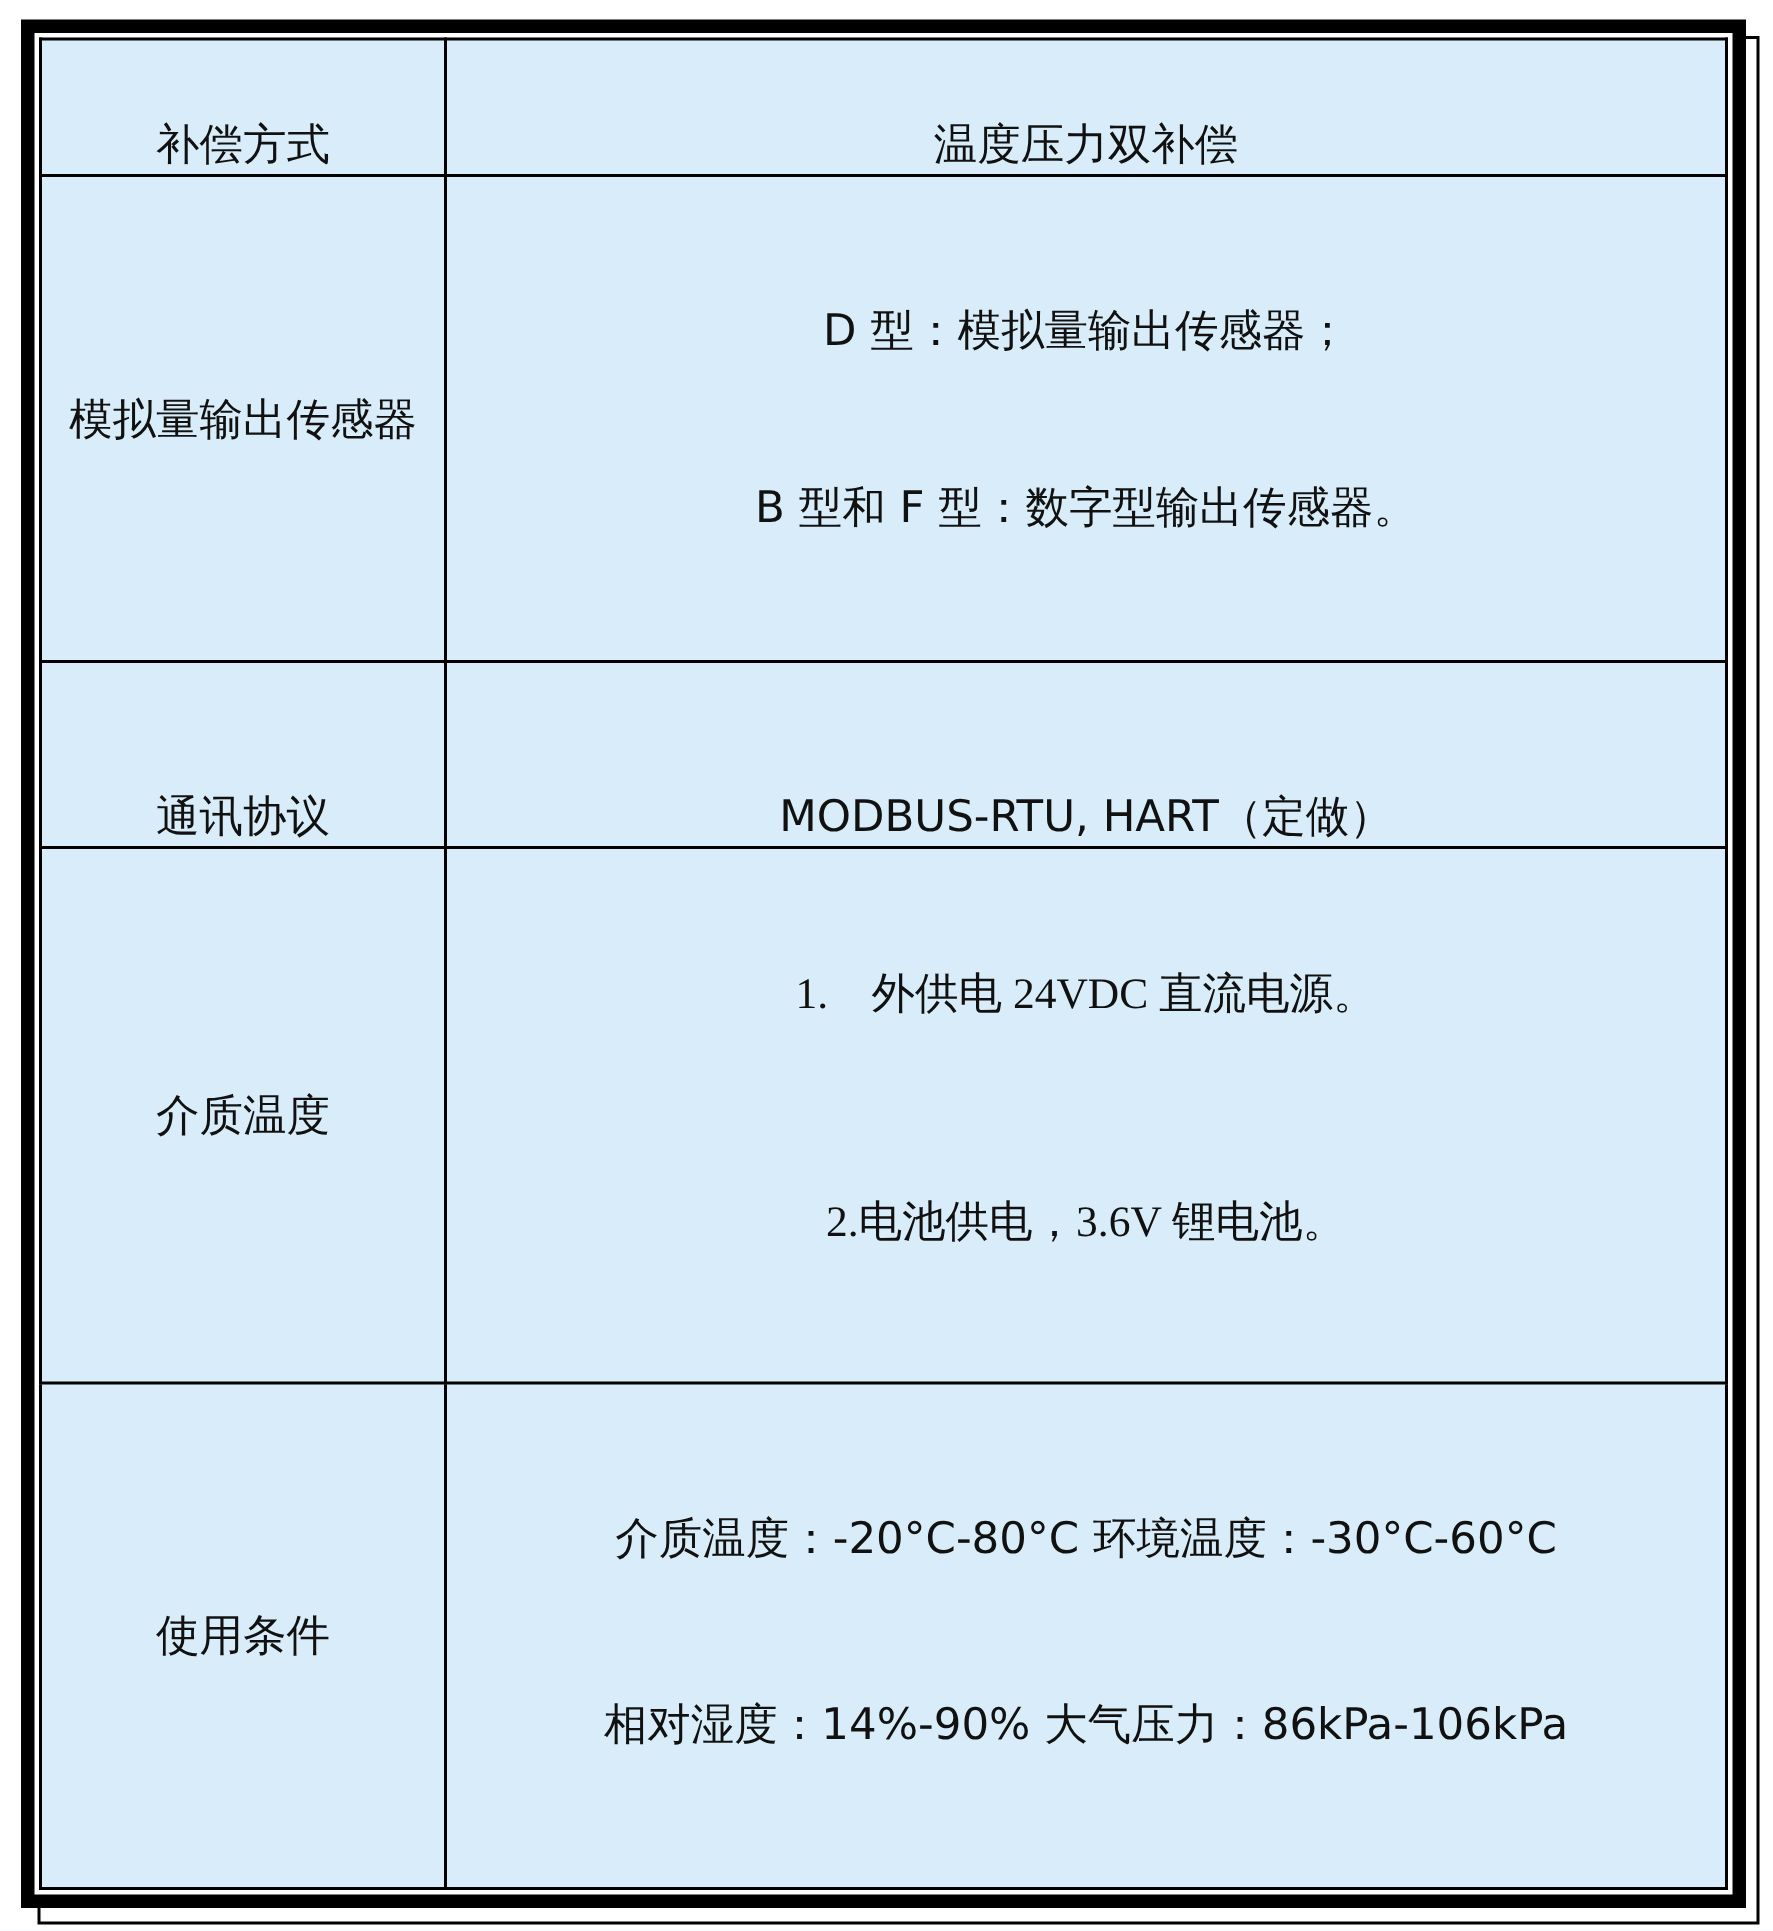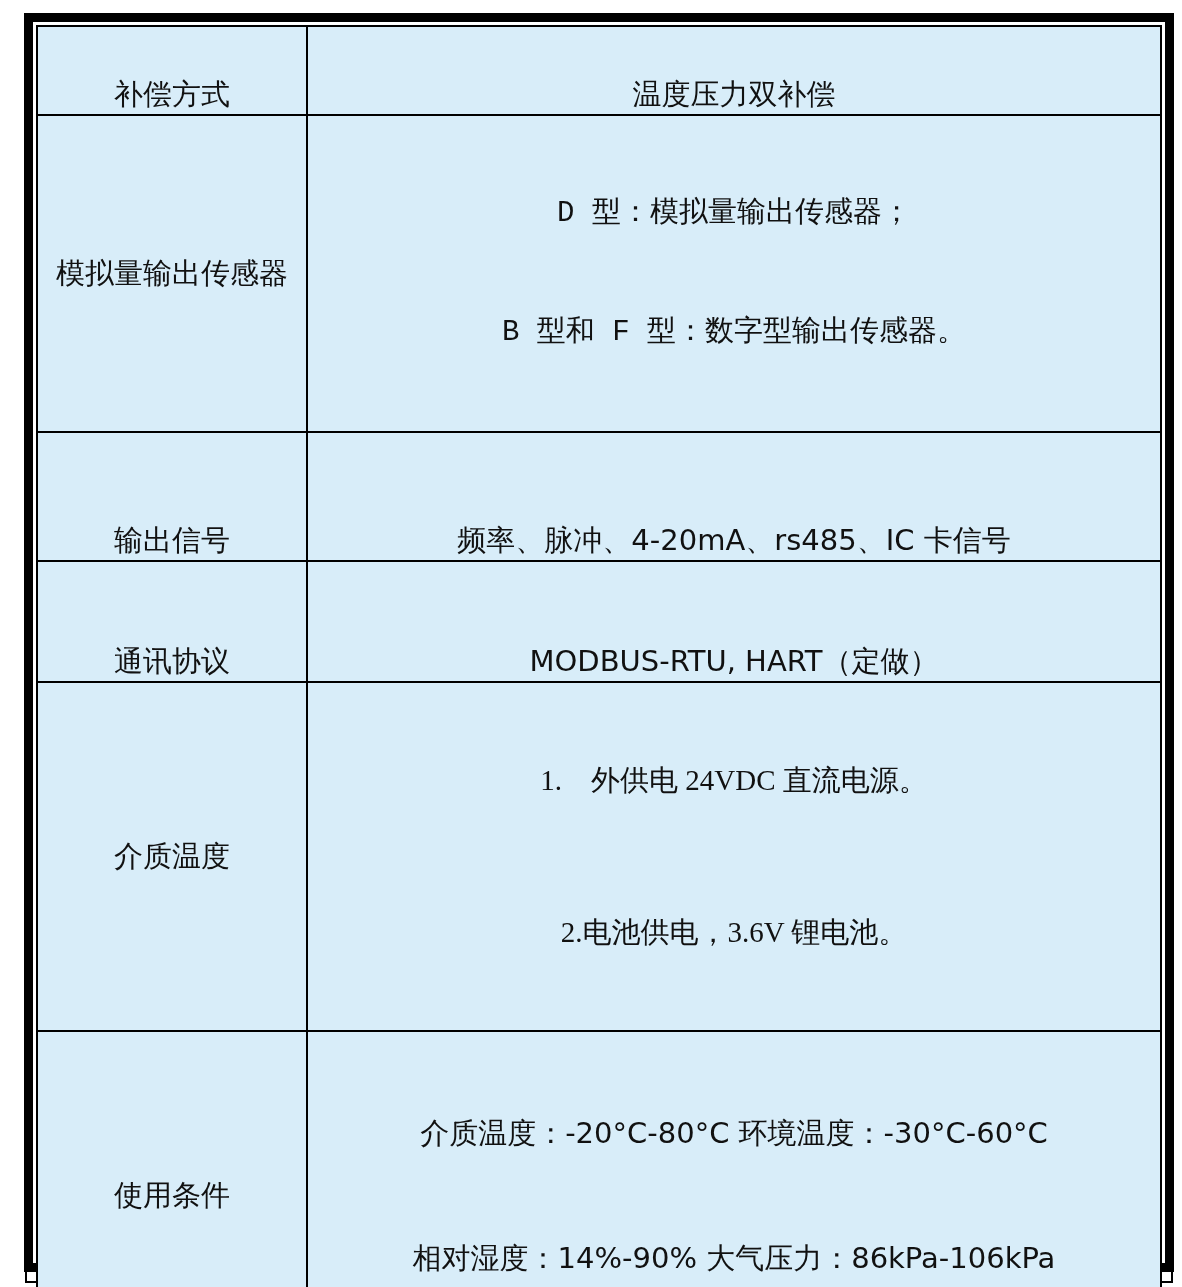--- a/index.html
+++ b/index.html
@@ -23,21 +23,21 @@
     width: 1148px;
     height: 1259px;
     border: 2px solid #000000;
     box-sizing: border-box;
     background: transparent;
     z-index: 0;
   }
   
   .main-frame {
     position: absolute;
-    left: 24px;
+    left: 14px;
     top: 13px;
     width: 1150px;
     height: 1259px;
     border: 9px solid #000000;
     box-sizing: border-box;
     background: #ffffff;
     padding: 3px;
     z-index: 1;
   }
   table.spec {
@@ -65,21 +65,21 @@
     padding-right: 22px;
   }
   .va-b { vertical-align: bottom; }
   .va-m { vertical-align: middle; }
   .va-t { vertical-align: top; }
   .pb14 { padding-bottom: 14px; }
   .pt4  { padding-top: 4px; }
   .pt6  { padding-top: 6px; font-family: Liberation Serif, serif; }
   .line { display: block; }
   .lh46 .line { line-height: 46px; }
-  .lh40 .line { line-height: 40px; font-family: Liberation Mono, monospace; }
+  .lh40 .line { line-height: 40px; }
   .gap-top { margin-top: 34px; }
   
   tr.r1  { height: 89px; }
   tr.r2  { height: 140px; }
   tr.r3  { height: 129px; }
   tr.r4  { height: 121px; }
   tr.r5  { height: 144px; }
   tr.r6  { height: 143px; }
 </style>
 </head>
@@ -98,24 +98,20 @@
           <td class="label-cell va-b pb14">补偿方式</td>
           <td class="value-cell va-b pb14"><span class="line">温度压力双补偿</span></td>
         </tr>
         <tr class="r2">
           <td class="label-cell va-m">模拟量输出传感器</td>
           <td class="value-cell va-m lh40">
             <span class="line">D 型：模拟量输出传感器；</span>
             <span class="line">B 型和 F 型：数字型输出传感器。</span>
           </td>
         </tr>
-        <tr class="r3">
-          <td class="label-cell va-b pb14">输出信号</td>
-          <td class="value-cell va-b pb14"><span class="line">频率、脉冲、4-20mA、rs485、IC 卡信号</span></td>
-        </tr>
         <tr class="r4">
           <td class="label-cell va-b pb14">通讯协议</td>
           <td class="value-cell va-b pb14"><span class="line">MODBUS-RTU, HART（定做）</span></td>
         </tr>
         <tr class="r5">
           <td class="label-cell va-m">介质温度</td>
           <td class="value-cell va-t pt6">
             <span class="line">1.    外供电 24VDC 直流电源。</span>
             <span class="line gap-top">2.电池供电，3.6V 锂电池。</span>
           </td>

